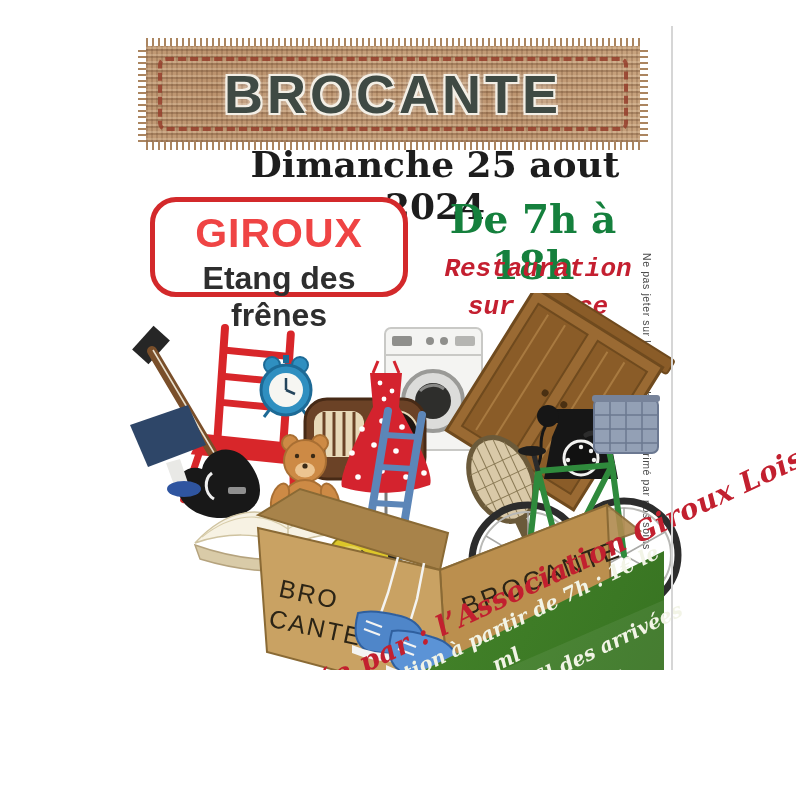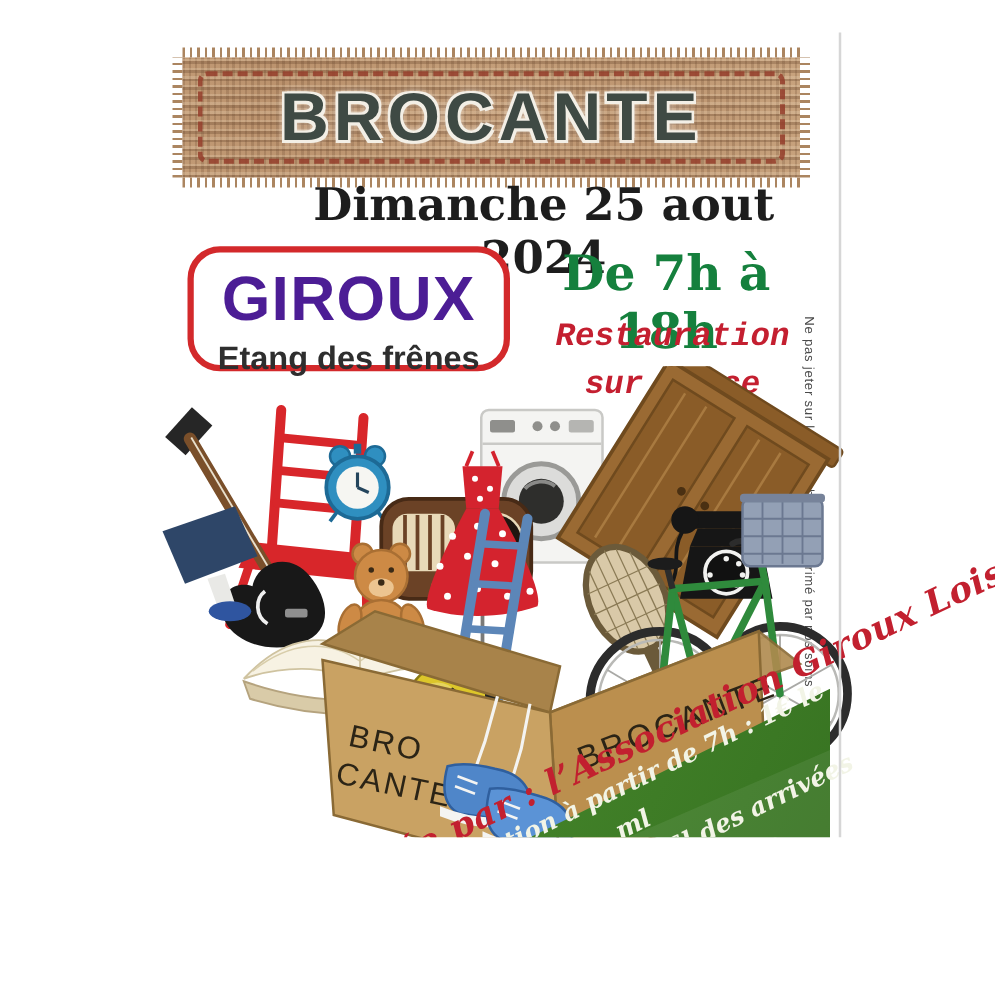--- a/index.html
+++ b/index.html
@@ -29,22 +29,22 @@
     background:repeating-linear-gradient(0deg,#ab8560 0 2px,rgba(0,0,0,0) 2px 6px);}
   #banner-title{position:relative;font-size:54px;font-weight:bold;letter-spacing:4px;
     color:#3f4a44;
     text-shadow:-2px -2px 0 #f3efe6, 2px -2px 0 #f3efe6, -2px 2px 0 #f3efe6, 2px 2px 0 #f3efe6, 0 0 7px rgba(255,255,255,.9);}
 
   
   #date-line{position:absolute;left:225px;top:143px;width:420px;text-align:center;
     font-family:"DejaVu Serif",serif;font-weight:bold;font-size:36px;color:#1d1d1d;}
   #location-box{position:absolute;left:150px;top:197px;width:248px;height:90px;
     border:5px solid #d3292b;border-radius:26px;background:#fff;text-align:center;}
-  #location-name{margin-top:8px;font-size:50px;font-weight:bold;color:#4c1d95;letter-spacing:1px;}
-  #location-venue{margin-top:3px;font-size:26px;font-weight:bold;color:#2e2e2e;}
+  #location-name{margin-top:8px;font-size:41px;font-weight:bold;color:#ef4444;letter-spacing:1px;}
+  #location-venue{margin-top:3px;font-size:32px;font-weight:bold;color:#2e2e2e;}
   #hours{position:absolute;left:428px;top:196px;width:210px;text-align:center;
     font-family:"DejaVu Serif",serif;font-weight:bold;font-size:39px;color:#15803d;}
   #catering{position:absolute;left:443px;top:250px;width:190px;text-align:center;
     font-family:Liberation Mono, monospace;font-style:italic;font-weight:bold;
     font-size:26px;line-height:38px;color:#c41f30;}
 
   
   #side-note{position:absolute;left:641px;top:253px;height:300px;
     writing-mode:vertical-rl;font-size:10.5px;letter-spacing:.6px;color:#4a4a4a;}
 

